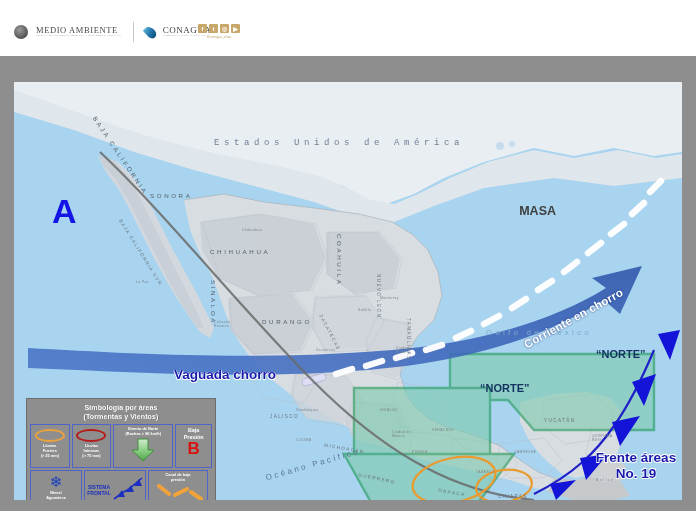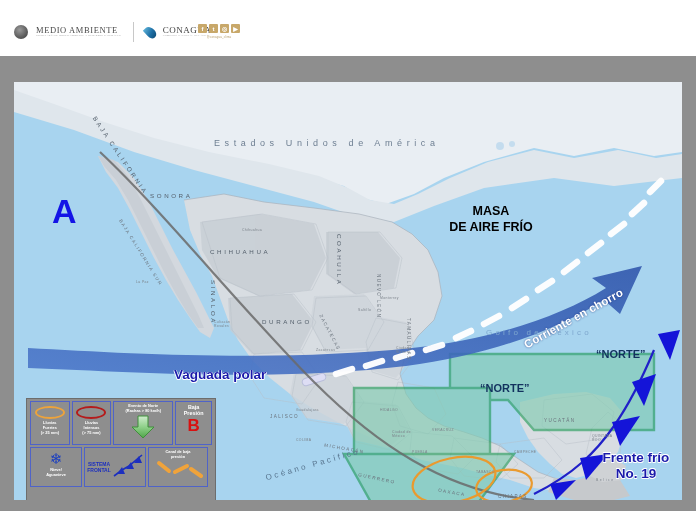--- a/index.html
+++ b/index.html
@@ -84,38 +84,38 @@
     position: absolute; left: 14px; top: 26px; width: 668px; height: 418px;
     background: #a8d4ef;
     overflow: hidden;
   }
   #map-svg { position:absolute; left:0; top:0; }
 
   
   .mlab { position: absolute; pointer-events: none; white-space: nowrap;
           font-family: "Liberation Sans", sans-serif; }
   .country-lab {
-    font-size: 9px; color: #6e7f92; letter-spacing: 4.6px; font-weight: normal;
+    font-size: 9px; color: #6e7f92; letter-spacing: 4.6px; font-weight: normal; font-family: Liberation Mono, monospace;
   }
   .state-lab { font-size: 6.2px; color: #55606c; letter-spacing: 2.6px; }
   .state-lab-sm { font-size: 4.6px; color: #6a737d; letter-spacing: 1.4px; }
   .city-lab { font-size: 3.4px; color: #7b828a; letter-spacing: .4px; }
   .sea-lab { font-size: 8px; color: #7fa8cf; letter-spacing: 3.2px; }
   .sea-lab2 { font-size: 8px; color: #58758f; letter-spacing: 2.6px; }
 
   .vert-lab { writing-mode: vertical-rl; }
 
   
   .big-blue {
     font-size: 13.5px; font-weight: bold; color: #1a1aaa;
     text-shadow: .5px .5px 0 #fff, -.5px -.5px 0 #fff, .5px -.5px 0 #fff, -.5px .5px 0 #fff;
   }
   .masa-lab {
-    font-size: 12.5px; font-weight: bold; color: #000000; line-height: 1.25;
-    text-align: center;
+    font-size: 12.5px; font-weight: bold; color: #404040; line-height: 1.25;
+    text-align: right;
   }
   .norte-lab {
     font-size: 11px; font-weight: bold; color: #12315e;
   }
   .letter-A {
     font-size: 34px; font-weight: bold; color: #1414e6; line-height: 1;
     font-family: "Liberation Sans", sans-serif;
   }
   .letter-B-leg { font-size: 17px; font-weight: bold; color: #d81111; line-height: 1; }
 
@@ -385,36 +385,39 @@
       <div class="mlab city-lab" style="left:282px; top:326px;">Guadalajara</div>
       <div class="mlab city-lab" style="left:378px; top:348px; width:22px; white-space:normal;">Ciudad de México</div>
       <div class="mlab city-lab" style="left:122px; top:198px;">La Paz</div>
 
       <div class="mlab city-lab" style="left:582px; top:396px; letter-spacing:1.6px;">Belice</div>
 
       <div class="mlab letter-A" style="left:38px; top:112px;">A</div>
 
       <div class="mlab masa-lab" style="left:412px; top:122px; width:130px;">
         <div>MASA</div>
-        <div>DE AIRE FRÍO</div>
       </div>
 
       <div id="jet-text">Corriente en chorro</div>
 
-      <div class="mlab big-blue" style="left:160px; top:285px;">Vaguada polar</div>
+      <div class="mlab big-blue" style="left:160px; top:285px;">Vaguada chorro</div>
 
       <div class="mlab cf-label" style="left:568px; top:368px; width:108px;">
-        <div>Frente frío</div>
+        <div>Frente áreas</div>
         <div>No. 19</div>
       </div>
 
       <div class="mlab norte-lab" style="left:466px; top:300px;">“NORTE”</div>
       <div class="mlab norte-lab" style="left:582px; top:266px;">“NORTE”</div>
 
       <div id="legend">
+        <div id="legend-title">
+          <div>Simbología por áreas</div>
+          <div>(Tormentas y Vientos)</div>
+        </div>
 
         <div class="leg-row">
           <div class="leg-cell" style="width:41px; height:44px;">
             <div class="ellipse-orange"></div>
             <div class="leg-cap">
                 <div>Lluvias</div>
                 <div>Fuertes</div>
                 <div>(&gt; 25 mm)</div>
               </div>
           </div>

